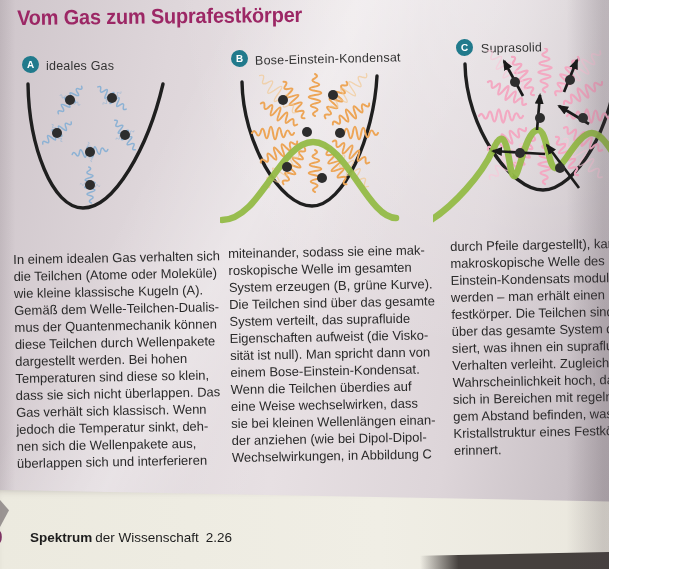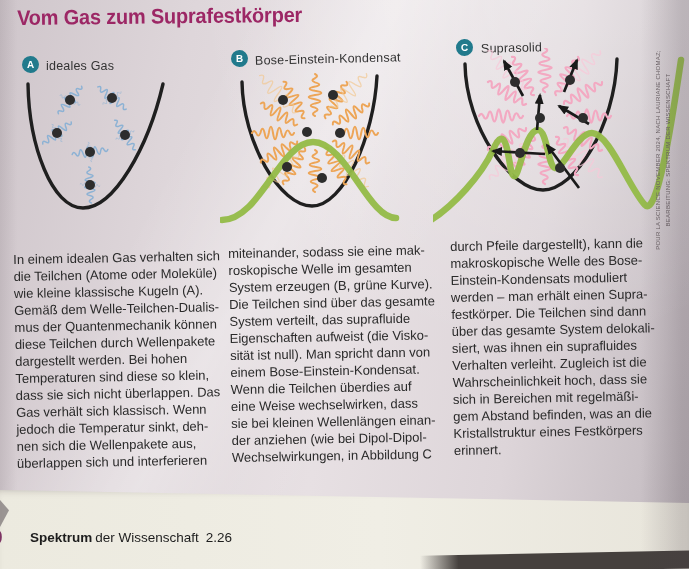--- a/index.html
+++ b/index.html
@@ -1,17 +1,17 @@
 <!DOCTYPE html>
 <html><head>
 <meta charset="utf-8">
 <style>
   html,body{margin:0;padding:0;}
   .photo{
-    position:relative; width:689px; height:569px; overflow:hidden;
+    position:relative; width:609px; height:569px; overflow:hidden;
     font-family:"Liberation Sans", sans-serif;
     background:linear-gradient(100deg,#cfc6cb 0%,#ded6da 25%,#e7e0e3 50%,#ddd5d9 74%,#c9c1c6 92%,#b9b1b6 100%);
   }
   .sheen{position:absolute;inset:0;pointer-events:none;
     background:
       radial-gradient(ellipse at 78% -5%, rgba(255,255,255,.38), transparent 45%),
       linear-gradient(118deg, transparent 26%, rgba(255,255,255,.30) 40%, rgba(255,255,255,.06) 49%, transparent 58%),
       linear-gradient(to right, rgba(70,58,66,.12), transparent 2.5%);
   }
   .right-shadow{position:absolute;inset:0;pointer-events:none;

